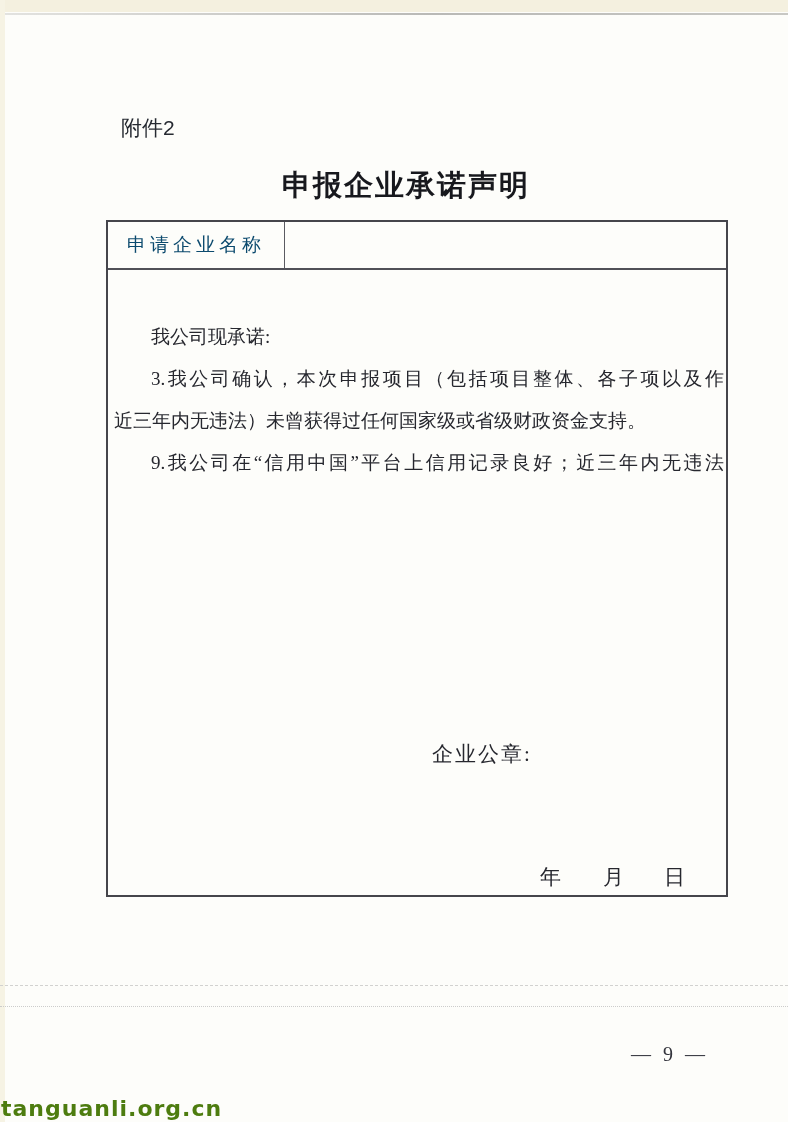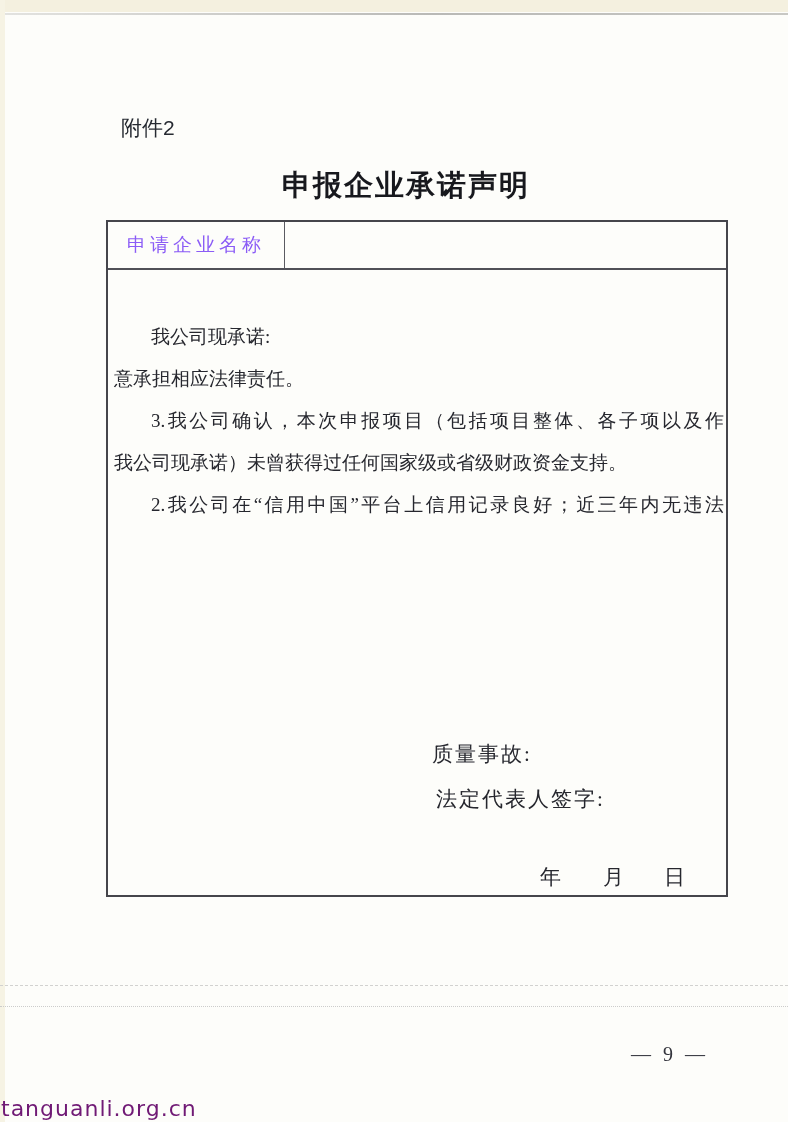--- a/index.html
+++ b/index.html
@@ -52,21 +52,21 @@
   }
   .header-row {
     position: absolute; left: 0; top: 0; width: 100%; height: 48px;
     border-bottom: 2px solid #505057;
     display: flex;
   }
   .name-label-cell {
     width: 177px; height: 100%;
     border-right: 1px solid #5a5a60;
     display: flex; align-items: center; justify-content: center;
-    font-size: 19px; letter-spacing: 4px; color: #8b5cf6;
+    font-size: 19px; letter-spacing: 4px; color: #0c4a6e;
   }
   .name-value-cell { flex: 1; height: 100%; }
 
   .body-text {
     position: absolute; left: 6px; top: 94px; width: 610px;
   }
   .body-line {
     height: 42px; line-height: 42px;
     font-size: 19px; color: #26272e;
     white-space: nowrap;
@@ -93,22 +93,22 @@
   .date-day   { left: 556px; top: 641px; }
 
   .page-number {
     position: absolute; left: 588px; top: 1043px; width: 160px;
     text-align: center;
     font-size: 20px; color: #33343c; word-spacing: 7px;
   }
   .watermark {
     position: absolute; left: 1px; top: 1096px;
     font-family: "DejaVu Sans", "Liberation Sans", sans-serif;
-    font-size: 22px; font-weight: normal; letter-spacing: 1px;
-    color: #701a75;
+    font-size: 22px; font-weight: bold; letter-spacing: 1px;
+    color: #4d7c0f;
   }
 </style>
 </head>
 <body>
 
 <div class="scan-top-band"></div>
 <div class="scan-top-rule"></div>
 <div class="scan-left-band"></div>
 <div class="scan-line-1"></div>
 <div class="scan-line-2"></div>
@@ -118,28 +118,26 @@
 
 <div class="form-table">
 
   <div class="header-row">
     <div class="name-label-cell">申请企业名称</div>
     <div class="name-value-cell"></div>
   </div>
 
   <div class="body-text">
     <div class="body-line indent">我公司现承诺:</div>
-    <div class="body-line">意承担相应法律责任。</div>
     <div class="body-line indent fill">3.我公司确认，本次申报项目（包括项目整体、各子项以及作</div>
-    <div class="body-line">我公司现承诺）未曾获得过任何国家级或省级财政资金支持。</div>
-    <div class="body-line indent fill">2.我公司在“信用中国”平台上信用记录良好；近三年内无违法</div>
+    <div class="body-line">近三年内无违法）未曾获得过任何国家级或省级财政资金支持。</div>
+    <div class="body-line indent fill">9.我公司在“信用中国”平台上信用记录良好；近三年内无违法</div>
   </div>
 
-  <div class="seal-label">质量事故:</div>
-  <div class="signature-label">法定代表人签字:</div>
+  <div class="seal-label">企业公章:</div>
 
   <div class="date-line">
     <span class="date-part date-year">年</span>
     <span class="date-part date-month">月</span>
     <span class="date-part date-day">日</span>
   </div>
 </div>
 
 <div class="page-number">— 9 —</div>
 <div class="watermark">tanguanli.org.cn</div>

